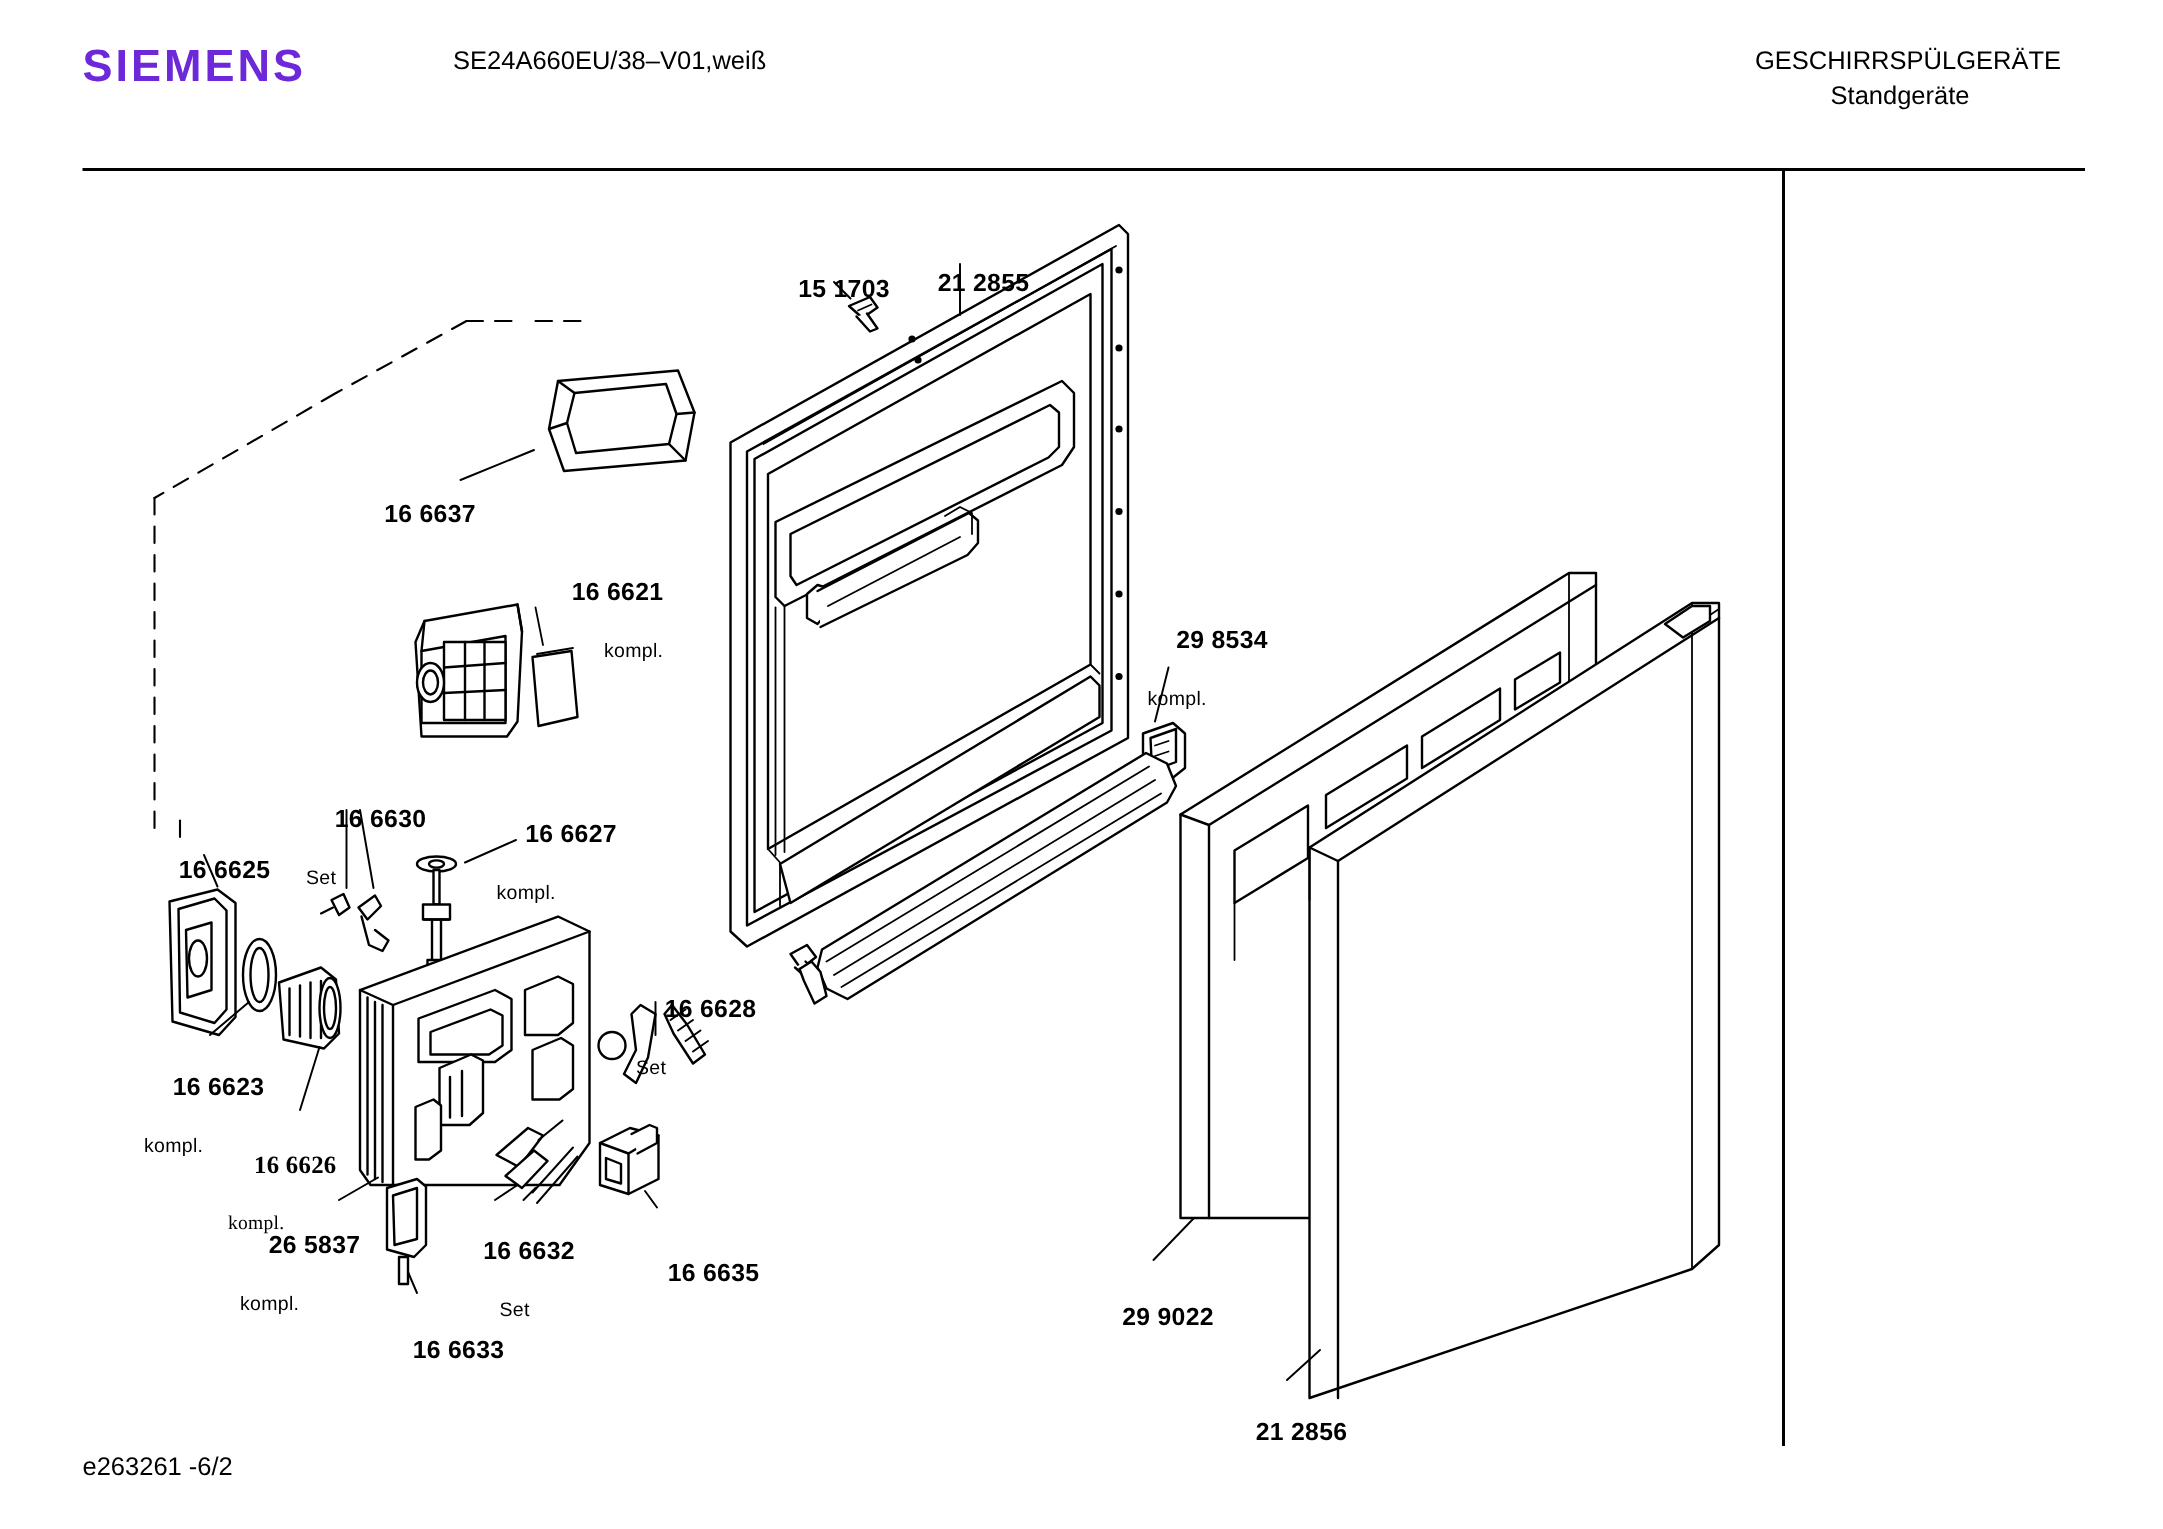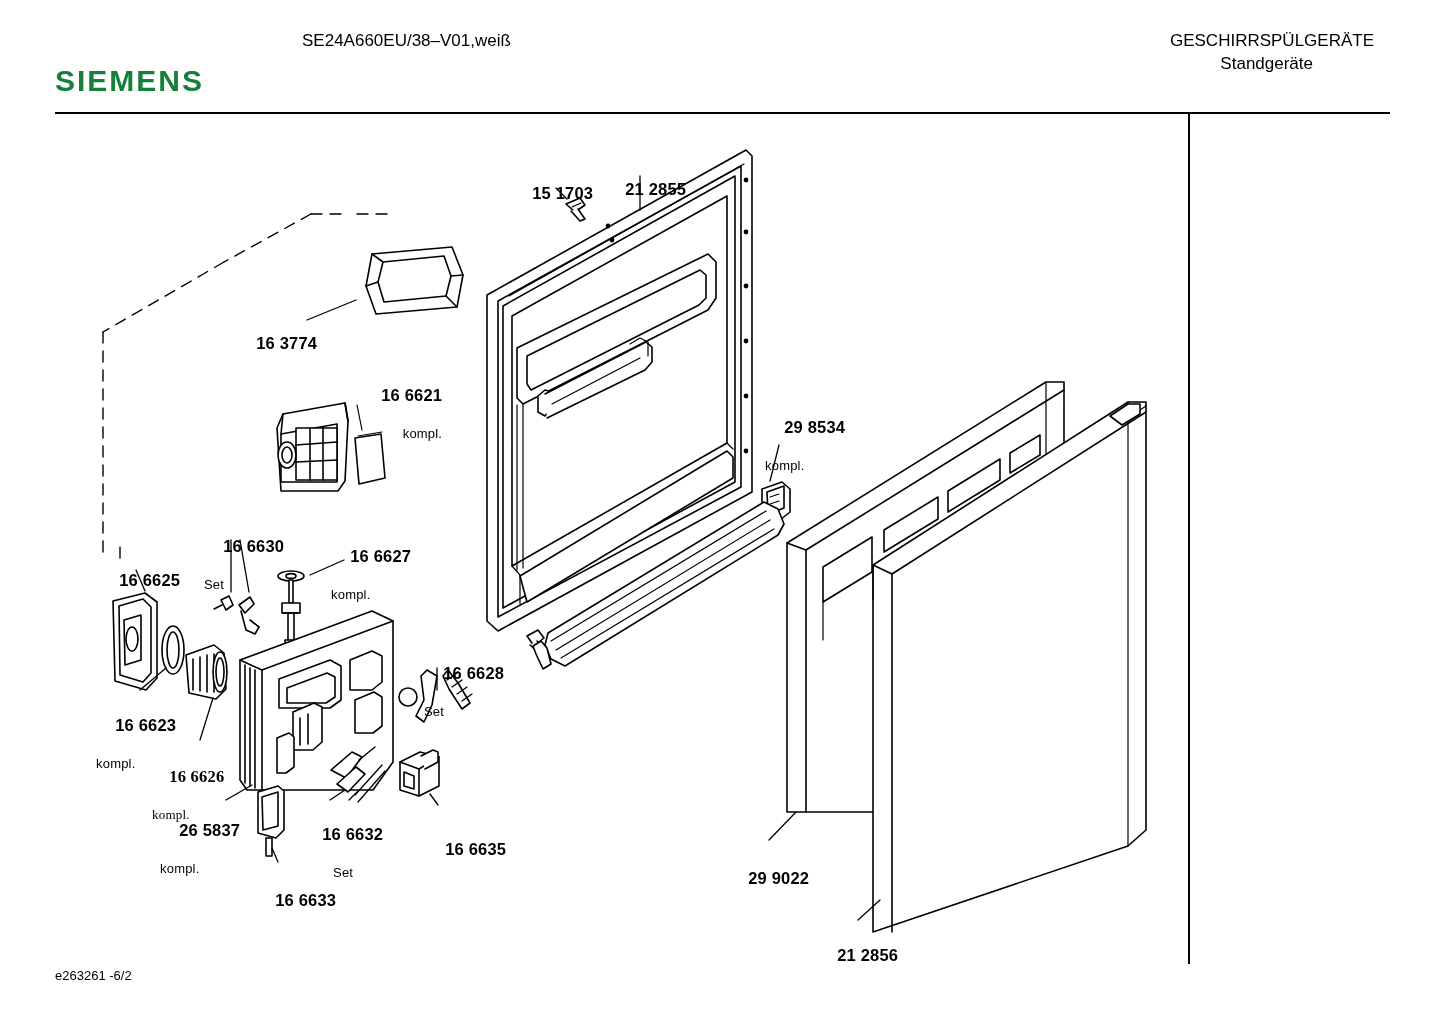--- a/index.html
+++ b/index.html
@@ -21,23 +21,22 @@
   }
   
   .brand {
     position: absolute;
     left: 55px;
     top: 28px;
     font-family: "Liberation Sans", sans-serif;
     font-size: 30px;
     font-weight: bold;
     letter-spacing: 2.0px;
-    color: #15803d;
+    color: #6d28d9;
     white-space: nowrap;
-    margin-top: 36px;
   }
   .model {
     position: absolute;
     left: 302px;
     top: 31px;
     font-size: 17px;
     white-space: nowrap;
   }
   .cat-main {
     position: absolute;
@@ -52,21 +51,21 @@
     right: 129px;
     top: 54px;
     font-size: 17px;
     white-space: nowrap;
     text-align: right;
   }
   .footer-code {
     position: absolute;
     left: 55px;
     top: 968px;
-    font-size: 13px;
+    font-size: 17px;
     white-space: nowrap;
   }
   
   .rule-h {
     position: absolute;
     left: 55px;
     top: 112px;
     width: 1335px;
     height: 2px;
     background: #000;
@@ -358,21 +357,21 @@
 
   <div class="lbl" style="left:513px; top:165px;">
     <span>15 1703</span>
   </div>
 
   <div class="lbl" style="left:606px; top:161px;">
     <span>21 2855</span>
   </div>
 
   <div class="lbl" style="left:237px; top:315px;">
-    <span>16 3774</span>
+    <span>16 6637</span>
   </div>
 
   <div class="lbl" style="left:362px; top:367px;text-align:right;">
     <span>16 6621</span>
     <span class="sub">kompl.</span>
   </div>
 
   <div class="lbl" style="left:765px; top:399px;">
     <span>29 8534</span>
     <span class="sub">kompl.</span>

